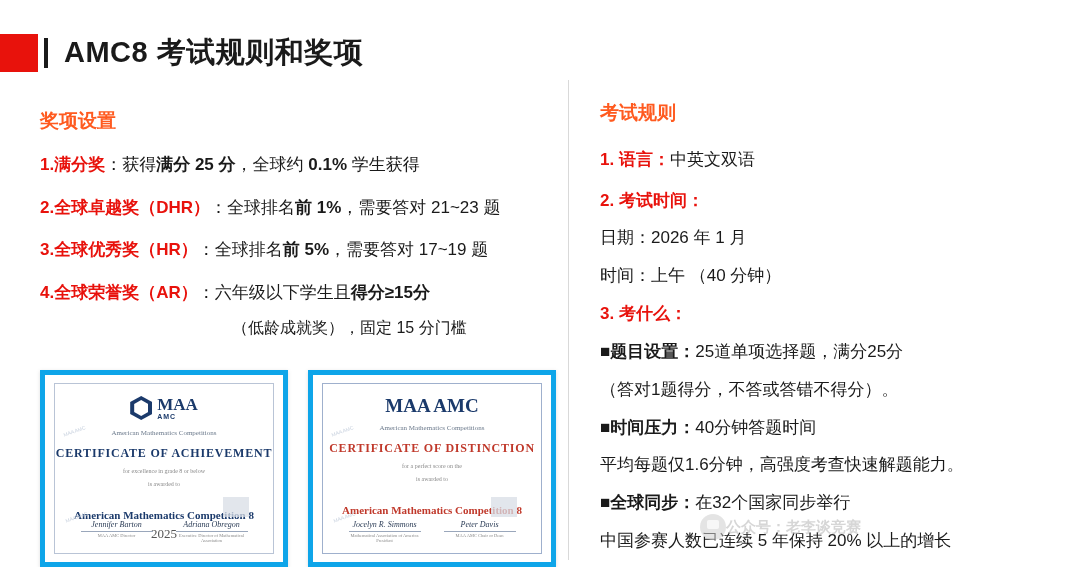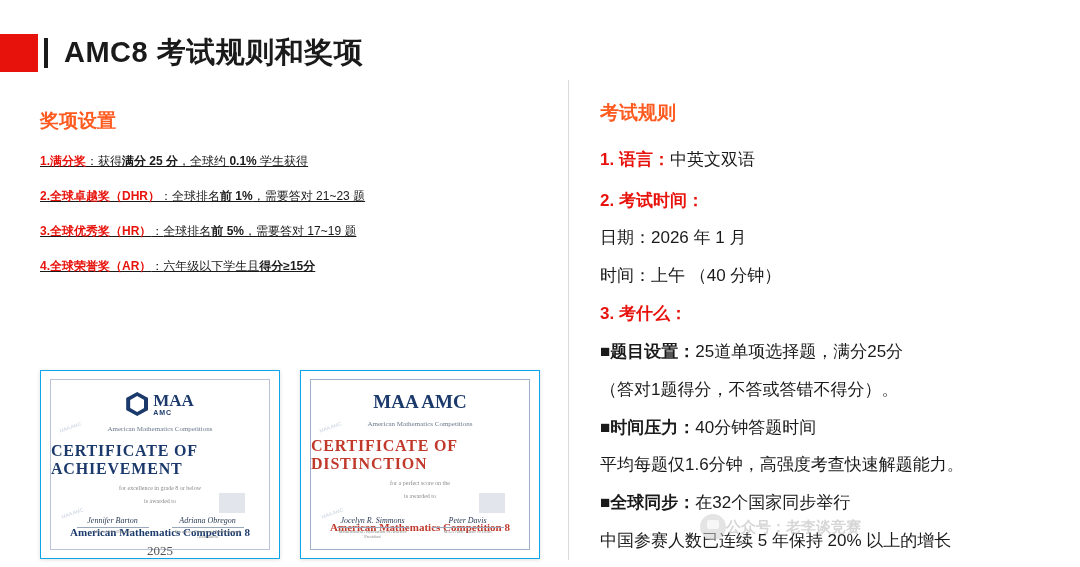--- a/index.html
+++ b/index.html
@@ -65,26 +65,25 @@
     top: 108px;
     width: 512px;
   }
   .section-head {
     color: #ff5a1f;
     font-size: 19px;
     font-weight: bold;
     margin-bottom: 18px;
   }
   .left-line {
-    font-size: 12px;
+    font-size: 17px;
     color: #1a1a1a;
     line-height: 1.5;
     margin-bottom: 17px;
     white-space: nowrap;
-    text-decoration: underline;
   }
   .red-b {
     color: #e8120c;
     font-weight: bold;
   }
   .blk-b {
     color: #1a1a1a;
     font-weight: bold;
   }
   .indent-line {
@@ -100,21 +99,21 @@
     position: absolute;
     left: 40px;
     top: 370px;
     display: flex;
     gap: 20px;
   }
   .cert {
     width: 238px;
     height: 187px;
     background: #ffffff;
-    border: 1px solid #0ea5e9;
+    border: 5px solid #0ea5e9;
     box-shadow: 0 1px 4px rgba(0,0,0,0.13);
     position: relative;
     overflow: hidden;
   }
   .cert-inner {
     position: absolute;
     left: 9px;
     top: 8px;
     right: 9px;
     bottom: 8px;
@@ -159,21 +158,21 @@
     font-weight: bold;
   }
   .cert-org {
     font-family: "Liberation Serif", serif;
     font-size: 7px;
     color: #6c7a8c;
     margin-top: 9px;
   }
   .cert-title {
     font-family: "Liberation Serif", serif;
-    font-size: 16px;
+    font-size: 12px;
     letter-spacing: 0.8px;
     font-weight: bold;
     color: #1b3a6b;
     margin-top: 9px;
   }
   .cert2 .cert-title { color: #c0392b; }
   .cert-line {
     font-family: "Liberation Serif", serif;
     font-size: 6px;
     color: #8a8a8a;
@@ -322,20 +321,21 @@
     </div>
 
     <div class="left-line">
       <span class="red-b">3.全球优秀奖（HR）</span><span>：</span><span>全球排名</span><span class="blk-b">前 5%</span><span>，需要答对 17~19 题</span>
     </div>
 
     <div class="left-line">
       <span class="red-b">4.全球荣誉奖（AR）</span><span>：</span><span>六年级以下学生且</span><span class="blk-b">得分≥15分</span>
     </div>
 
+    <div class="indent-line">（低龄成就奖），固定 15 分门槛</div>
   </div>
 
   <div class="certs">
 
     <div class="cert cert1">
       <div class="cert-inner">
         <div class="cert-logo">
           <div class="maa-hex"></div>
           <div>
             <div class="maa-txt">MAA</div>

